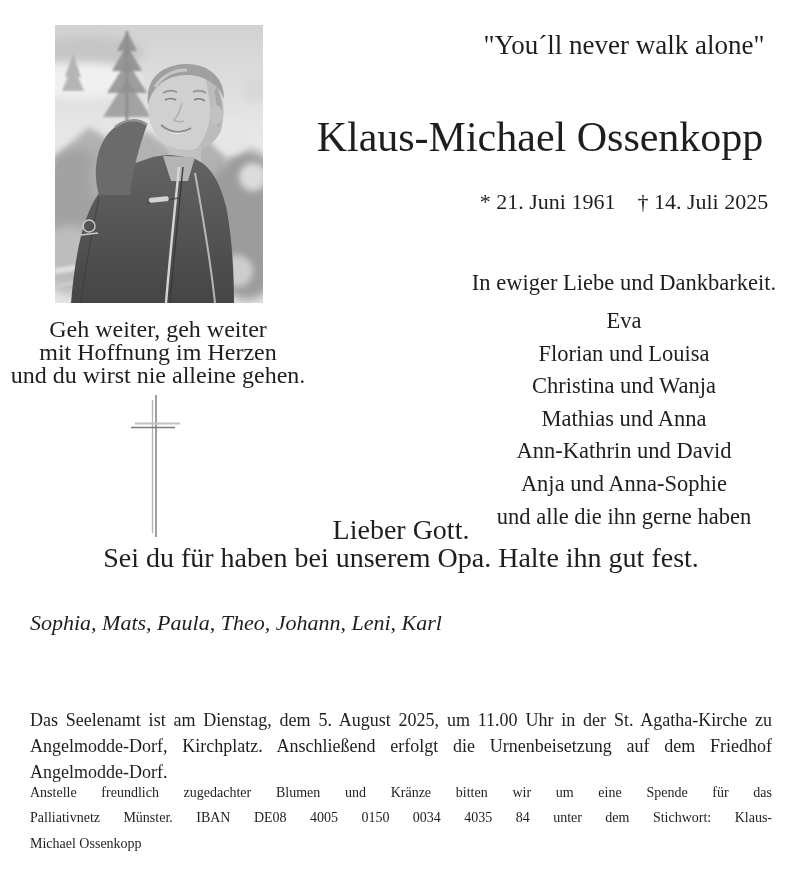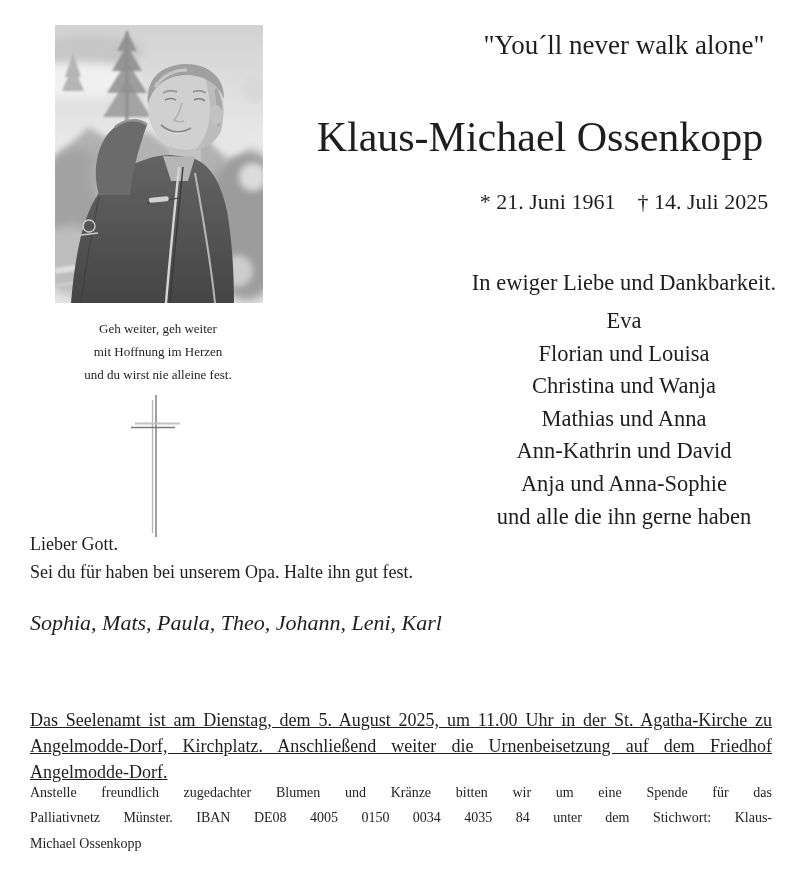--- a/index.html
+++ b/index.html
@@ -17,26 +17,26 @@
   .center { text-align: center; }
 
   .photo-svg { left: 55px; top: 25px; }
 
   .quote      { left: 430px; top: 28px;  width: 388px; font-size: 27px; line-height: 34px; white-space: nowrap; }
   .name       { left: 230px; top: 112px; width: 620px; font-size: 42px; line-height: 50px; white-space: nowrap; }
   .dates      { left: 430px; top: 188px; width: 388px; font-size: 22px; line-height: 28px; white-space: nowrap; }
   .dates .birth { margin-right: 22px; }
   .dedication { left: 430px; top: 268px; width: 388px; font-size: 22.5px; line-height: 30px; }
   .mourners   { left: 430px; top: 305px; width: 388px; font-size: 22.5px; line-height: 32.6px; }
-  .verse      { left: 5px;   top: 318px; width: 306px; font-size: 13px; line-height: 22.8px; }
+  .verse      { left: 5px;   top: 318px; width: 306px; font-size: 24px; line-height: 22.8px; }
   .cross-svg  { left: 125px; top: 394px; }
-  .prayer        { left: 30px; top: 531px; width: 742px; font-size: 18px; line-height: 27.5px; }
+  .prayer        { left: 30px; top: 516px; width: 742px; font-size: 28px; line-height: 27.5px; text-align: center; }
   .grandchildren { left: 30px; top: 609px; width: 742px; font-size: 22px; line-height: 27px; font-style: italic; }
   .condolence    { left: 30px; top: 650px; width: 742px; font-size: 19px; line-height: 25.4px; }
-  .service    { left: 30px; top: 708px; width: 742px; font-size: 18px; line-height: 25.8px; text-decoration: underline; }
+  .service    { left: 30px; top: 708px; width: 742px; font-size: 18px; line-height: 25.8px; }
   .donation   { left: 30px; top: 780px; width: 742px; font-size: 14px; line-height: 25.3px; }
   .jline { text-align: justify; text-align-last: justify; }
 </style>
 </head>
 <body>
 
 <div class="page">
 
   <svg class="abs photo-svg" width="208" height="278" viewBox="0 0 208 278" aria-hidden="true">
     <defs>
@@ -135,21 +135,21 @@
     <div>Christina und Wanja</div>
     <div>Mathias und Anna</div>
     <div>Ann-Kathrin und David</div>
     <div>Anja und Anna-Sophie</div>
     <div>und alle die ihn gerne haben</div>
   </div>
 
   <div class="abs verse center">
     <div>Geh weiter, geh weiter</div>
     <div>mit Hoffnung im Herzen</div>
-    <div>und du wirst nie alleine fest.</div>
+    <div>und du wirst nie alleine gehen.</div>
   </div>
 
   <svg class="abs cross-svg" width="60" height="148" viewBox="0 0 60 148" aria-hidden="true">
     <line x1="27.5" y1="6" x2="27.5" y2="139" stroke="#b5b5b5" stroke-width="1.3"></line>
     <line x1="31" y1="1" x2="31" y2="143" stroke="#6d6d6d" stroke-width="1.3"></line>
     <line x1="10" y1="29.5" x2="55" y2="29.5" stroke="#c2c2c2" stroke-width="2"></line>
     <line x1="6" y1="33.5" x2="50" y2="33.5" stroke="#7a7a7a" stroke-width="1.3"></line>
   </svg>
 
   <div class="abs prayer">
@@ -157,21 +157,21 @@
     <div>Sei du für haben bei unserem Opa. Halte ihn gut fest.</div>
   </div>
 
   <div class="abs grandchildren">Sophia, Mats, Paula, Theo, Johann, Leni, Karl</div>
 
   <div class="abs condolence">
   </div>
 
   <div class="abs service">
     <div class="jline">Das Seelenamt ist am Dienstag, dem 5. August 2025, um 11.00 Uhr in der St. Agatha-Kirche zu</div>
-    <div class="jline">Angelmodde-Dorf, Kirchplatz. Anschließend weiter die Urnenbeisetzung auf dem Friedhof</div>
+    <div class="jline">Angelmodde-Dorf, Kirchplatz. Anschließend erfolgt die Urnenbeisetzung auf dem Friedhof</div>
     <div>Angelmodde-Dorf.</div>
   </div>
 
   <div class="abs donation">
     <div class="jline">Anstelle freundlich zugedachter Blumen und Kränze bitten wir um eine Spende für das</div>
     <div class="jline">Palliativnetz Münster. IBAN DE08 4005 0150 0034 4035 84 unter dem Stichwort: Klaus-</div>
     <div>Michael Ossenkopp</div>
   </div>
 
 </div>

